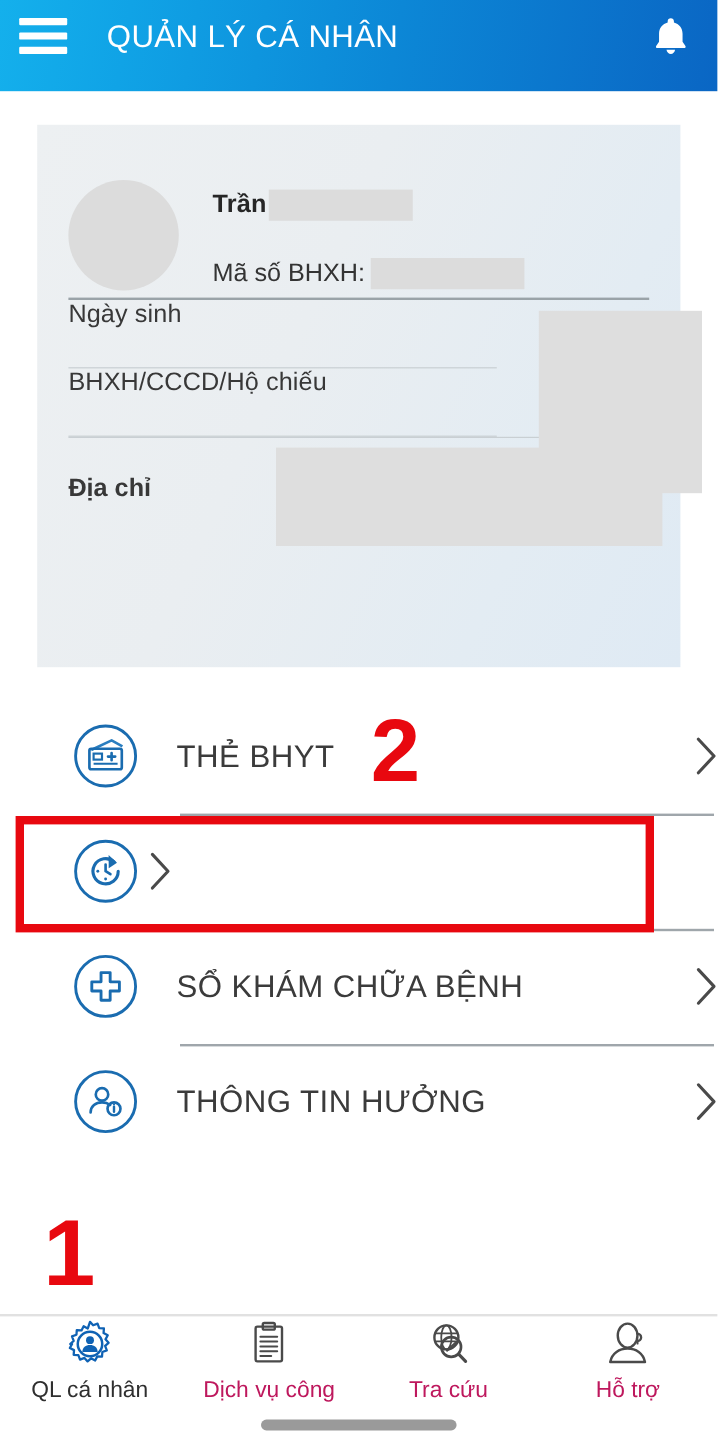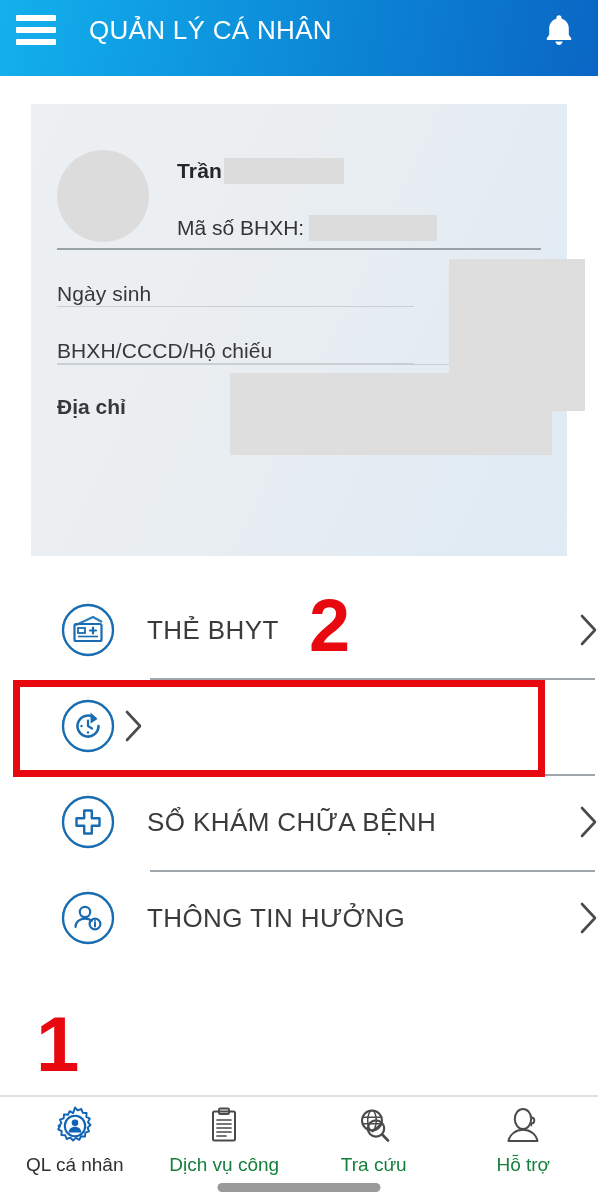--- a/index.html
+++ b/index.html
@@ -115,21 +115,21 @@
     margin: 6px 26px 0 26px;
   }
 
   .field-zone {
     position: relative;
     padding: 0 26px;
   }
   .field-row {
     height: 56px;
     display: flex;
-    align-items: flex-end;
+    align-items: flex-start;
     position: relative;
   }
   .field-label {
     font-size: 21px;
     color: #383838;
     letter-spacing: 0.1px;
   }
   .field-sep {
     height: 1px;
     background: #c9cfd3;
@@ -232,41 +232,41 @@
   #box-nav  { left: 19px; top: 1106px; width: 117px; height: 86px; }
 
   
   .bottomnav {
     position: absolute;
     left: 0; bottom: 0;
     width: 598px; height: 105px;
     background: #ffffff;
     border-top: 2px solid #e1e1e1;
     display: flex;
-    align-items: center;
+    align-items: flex-end;
     box-sizing: border-box;
   }
   .nav-item {
     flex: 1 1 0;
     height: 100%;
     display: flex;
     flex-direction: column;
     align-items: center;
     justify-content: flex-start;
     padding-top: 11px;
     cursor: pointer;
   }
   .nav-icon {
     width: 46px; height: 46px;
     display: flex; align-items: center; justify-content: center;
   }
   .nav-label {
     margin-top: 5px;
     font-size: 19px;
-    color: #15803d;
+    color: #be185d;
     white-space: nowrap;
   }
   .nav-item.active .nav-label { color: #2f2f2f; }
   .home-indicator {
     position: absolute;
     left: 50%;
     transform: translateX(-50%);
     bottom: 8px;
     width: 163px; height: 9px;
     background: #9a9a9a;

